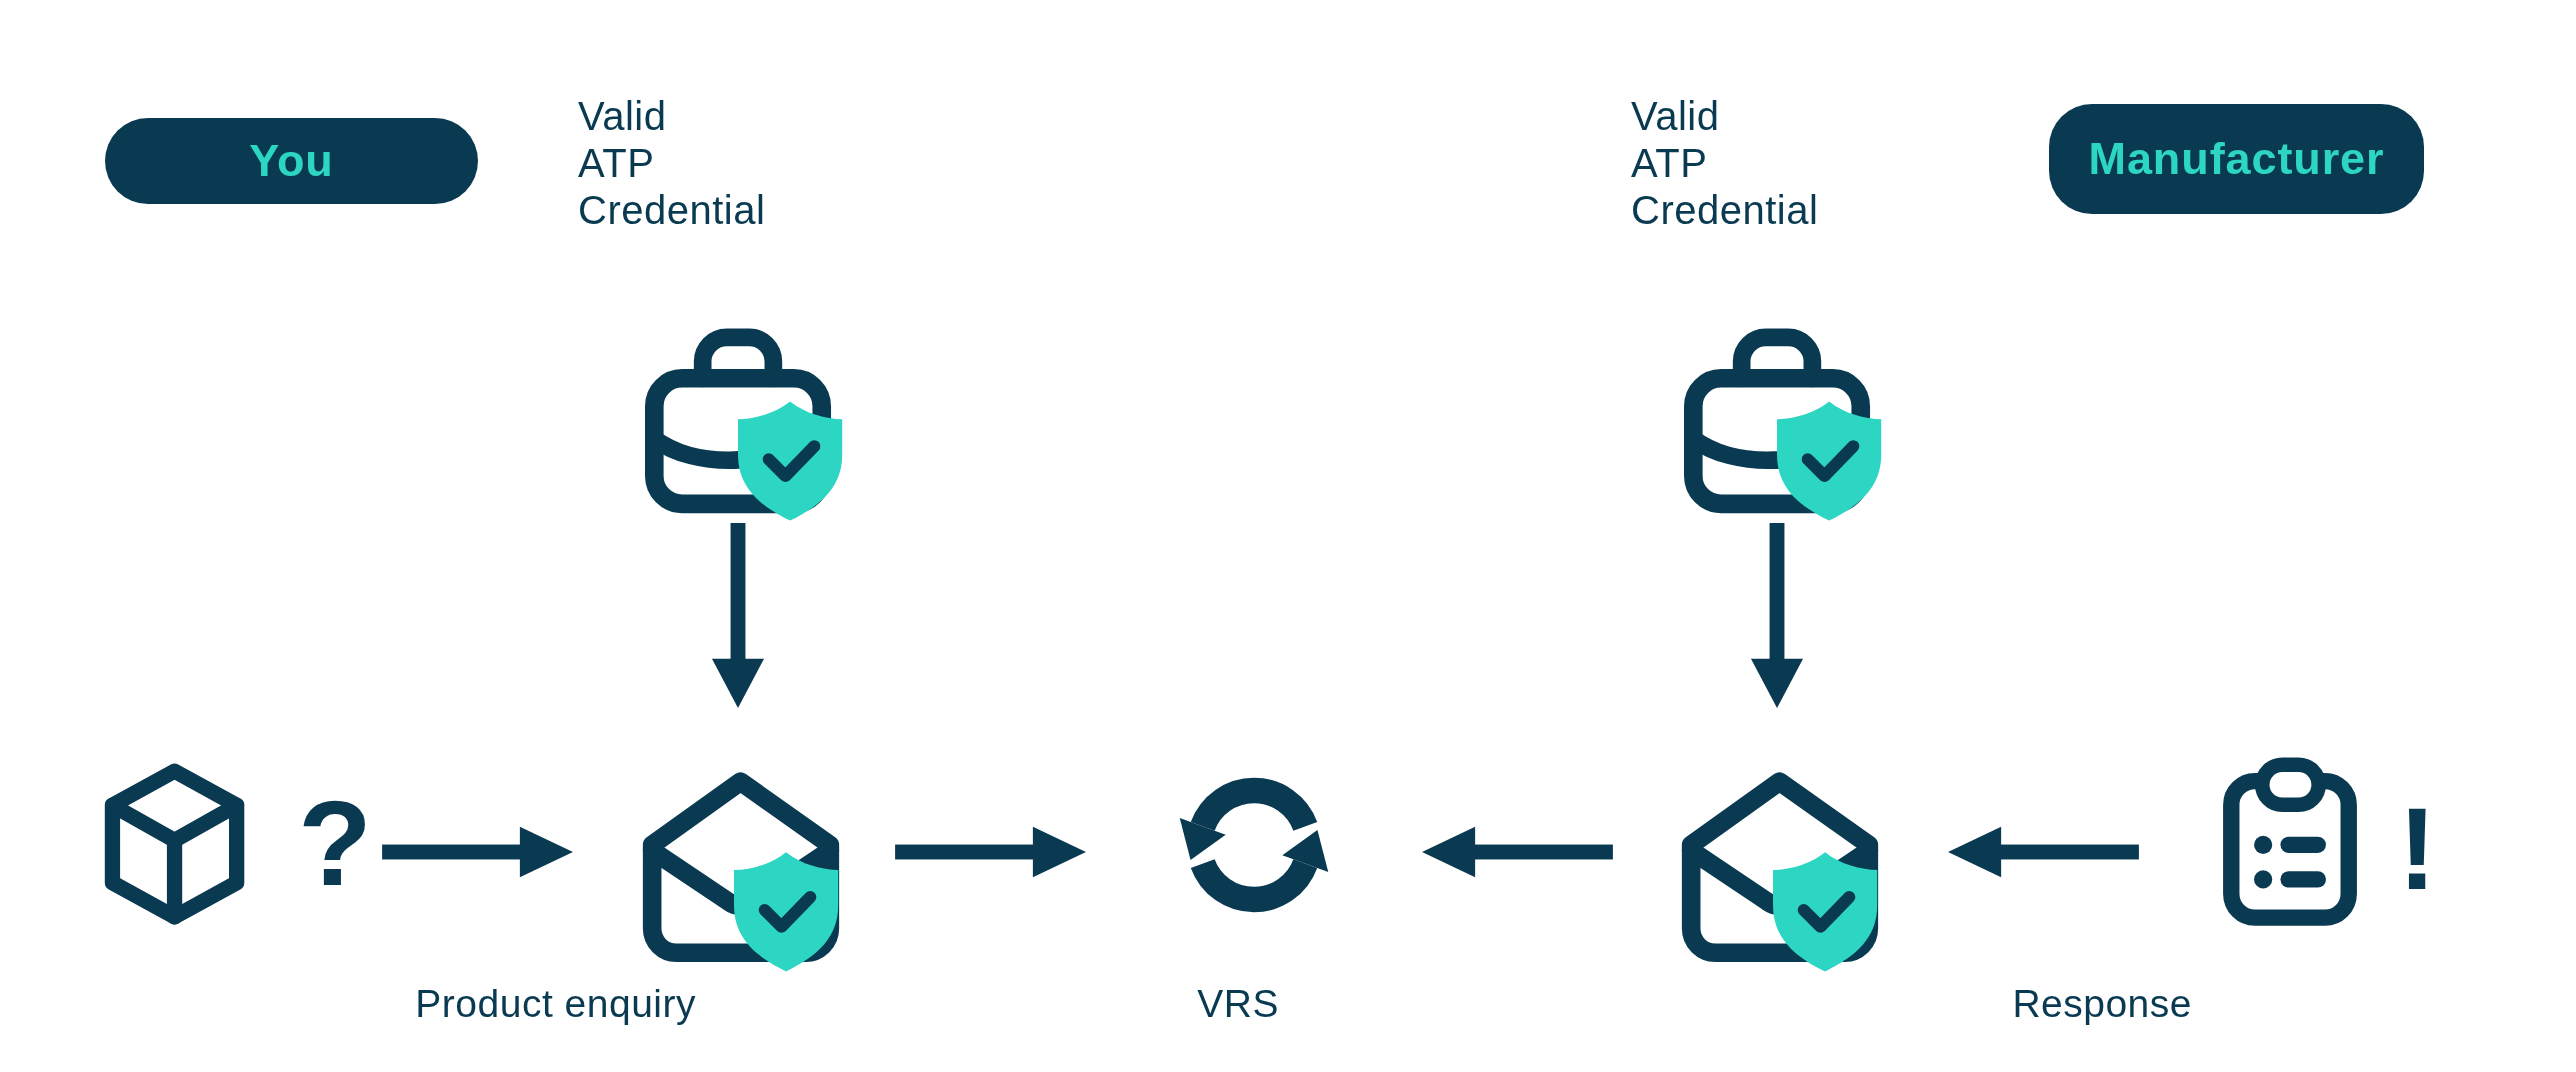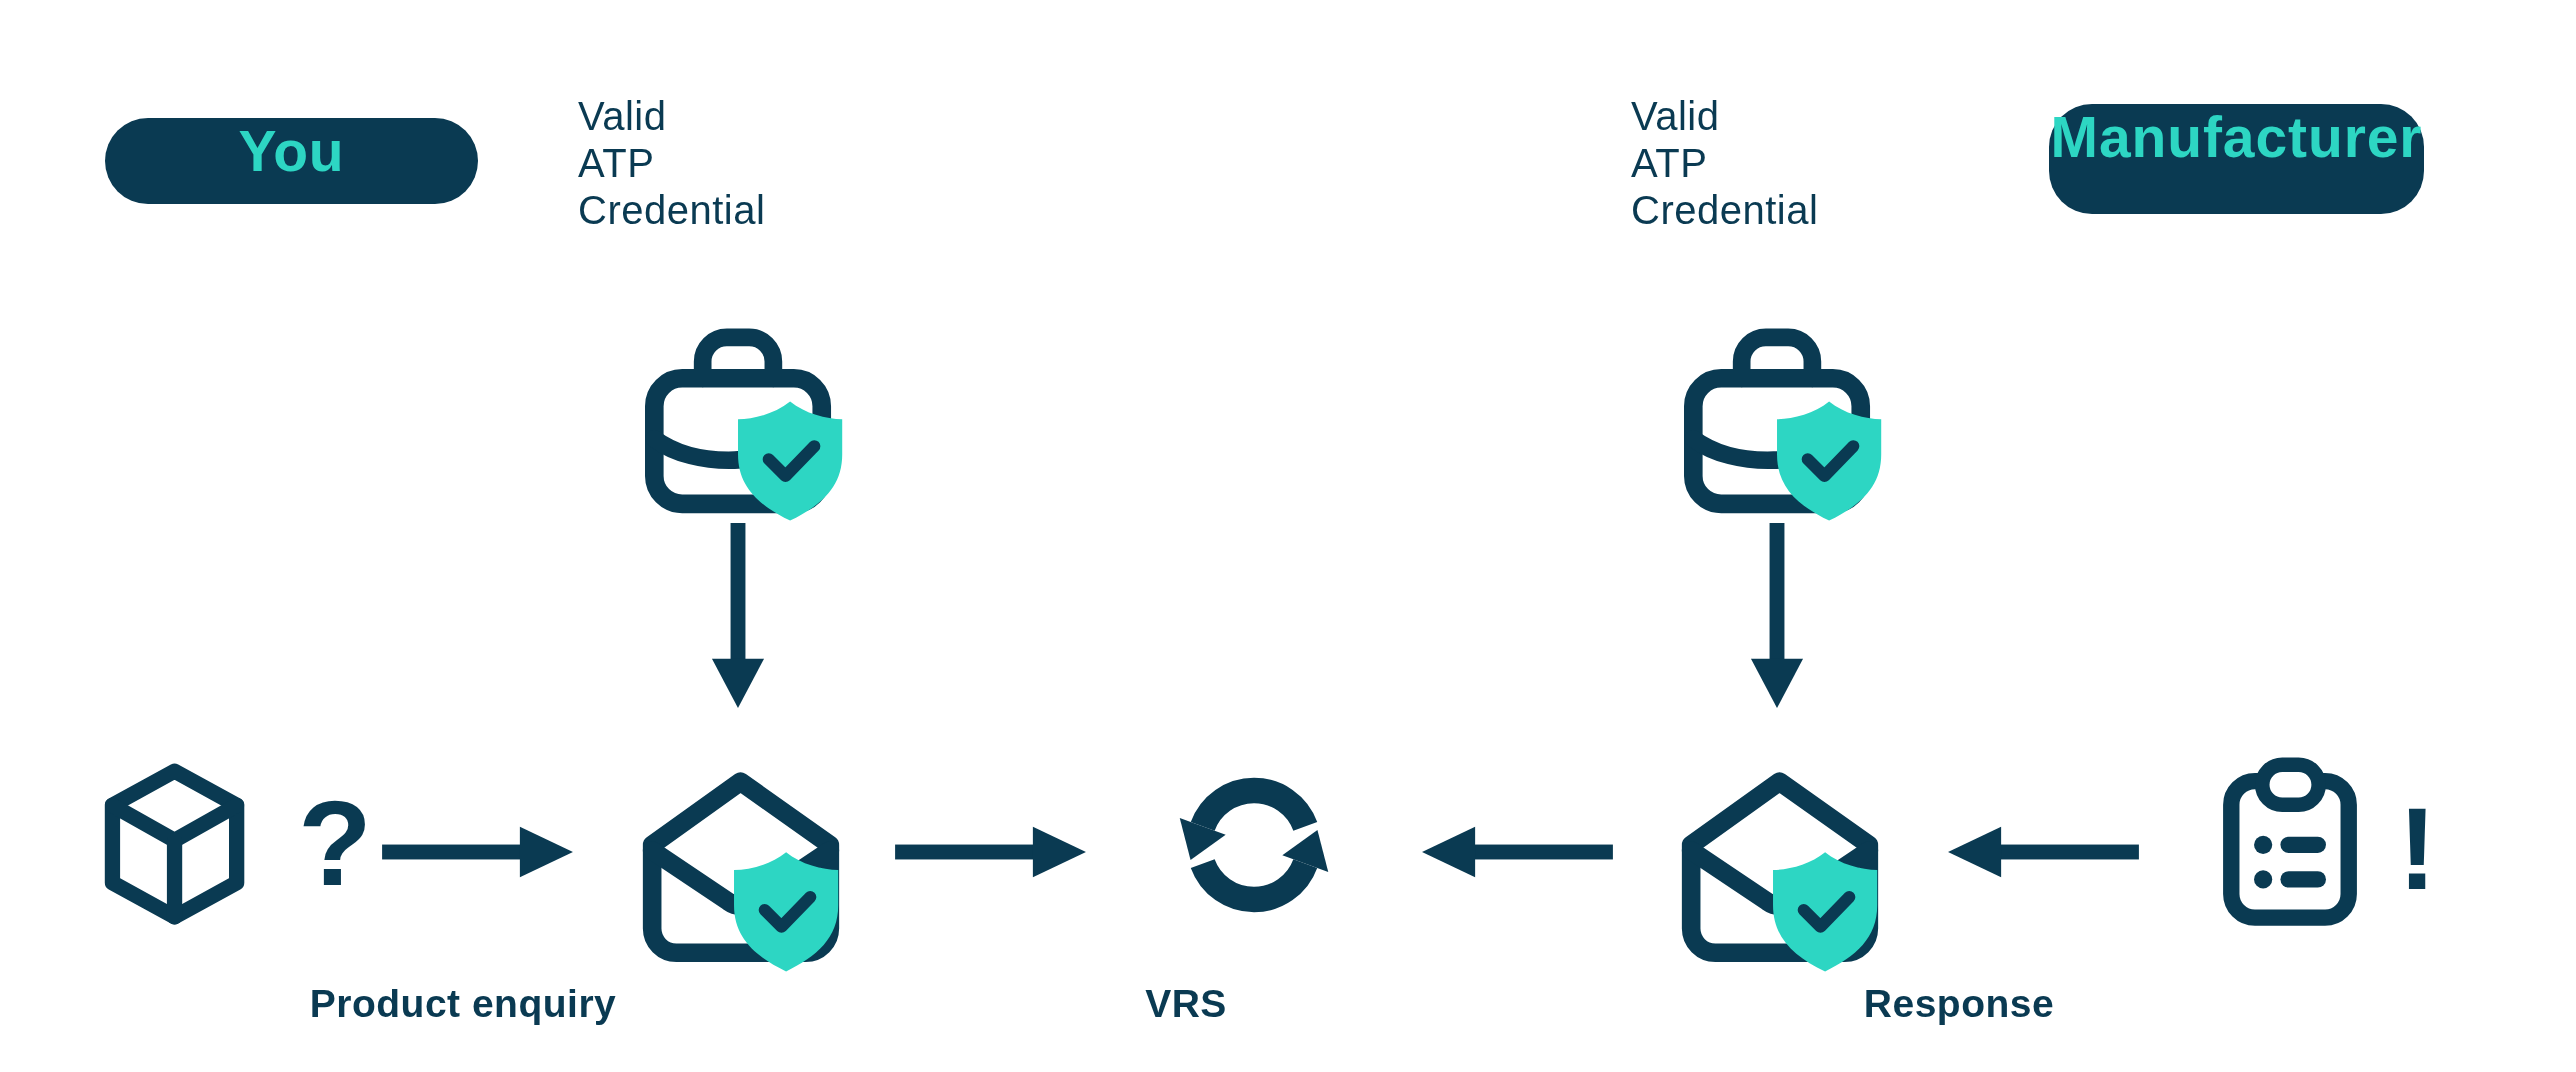--- a/index.html
+++ b/index.html
@@ -9,31 +9,31 @@
   }
   html,body{margin:0;padding:0;}
   body{
     width:2576px;height:1072px;position:relative;overflow:hidden;
     background:var(--background);
     font-family:"Liberation Sans", sans-serif;
   }
   .abs{position:absolute;}
   .pill{
     background:var(--navy);color:var(--teal);
-    border-radius:43px;display:flex;align-items:flex-start;justify-content:center;
-    font-weight:600;font-size:57px;letter-spacing:0.9px;
+    border-radius:43px;display:flex;align-items:center;justify-content:center;
+    font-weight:600;font-size:45px;letter-spacing:0.9px;
   }
   .cred{
     color:var(--navy);
     font-size:40px;line-height:47px;font-weight:500;letter-spacing:0.5px;
   }
   .cred span{display:block;}
   .lbl{
-    color:var(--navy);font-size:39px;font-weight:700;
-    text-align:center;letter-spacing:0.5px;white-space:nowrap;
+    color:var(--navy);font-size:39px;font-weight:400;
+    text-align:right;letter-spacing:0.5px;white-space:nowrap;
   }
   .sym{color:var(--navy);line-height:1;}
   .qmark{font-size:121px;font-weight:600;}
   .bang{font-size:116px;font-weight:700;}
   svg{display:block;overflow:visible;}
   .sn{stroke:var(--navy);fill:none;}
   .fn{fill:var(--navy);}
   .ft{fill:var(--teal);}
   .chk{stroke:var(--navy);fill:none;stroke-width:13;stroke-linecap:round;stroke-linejoin:round;}
   .rj{stroke-linejoin:round;stroke-linecap:round;}

